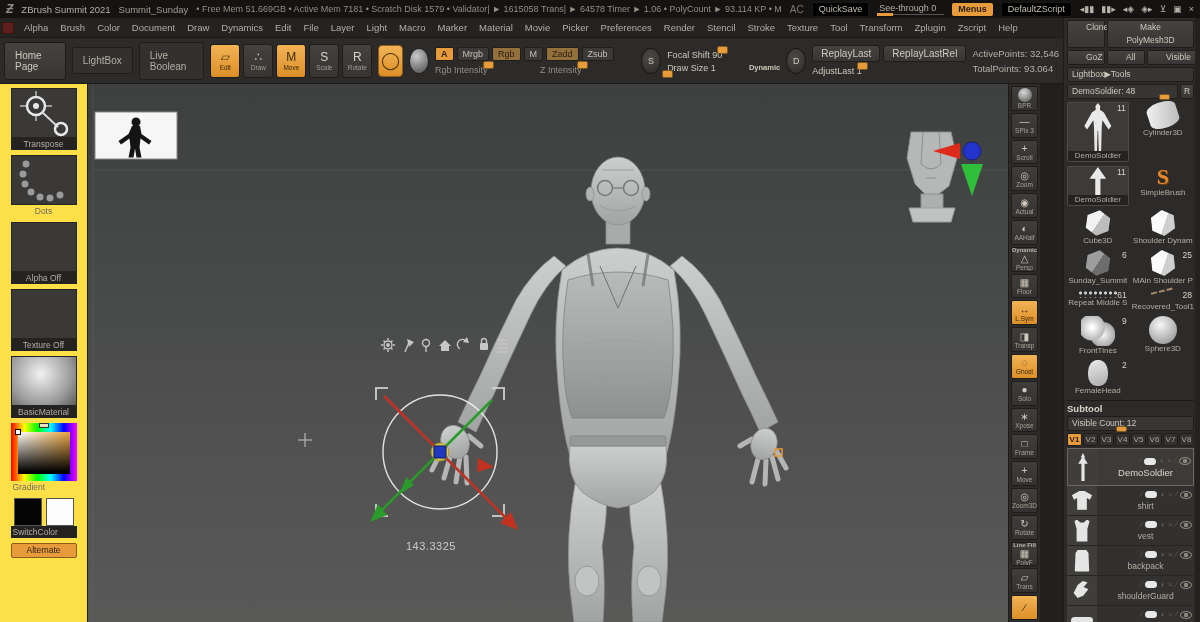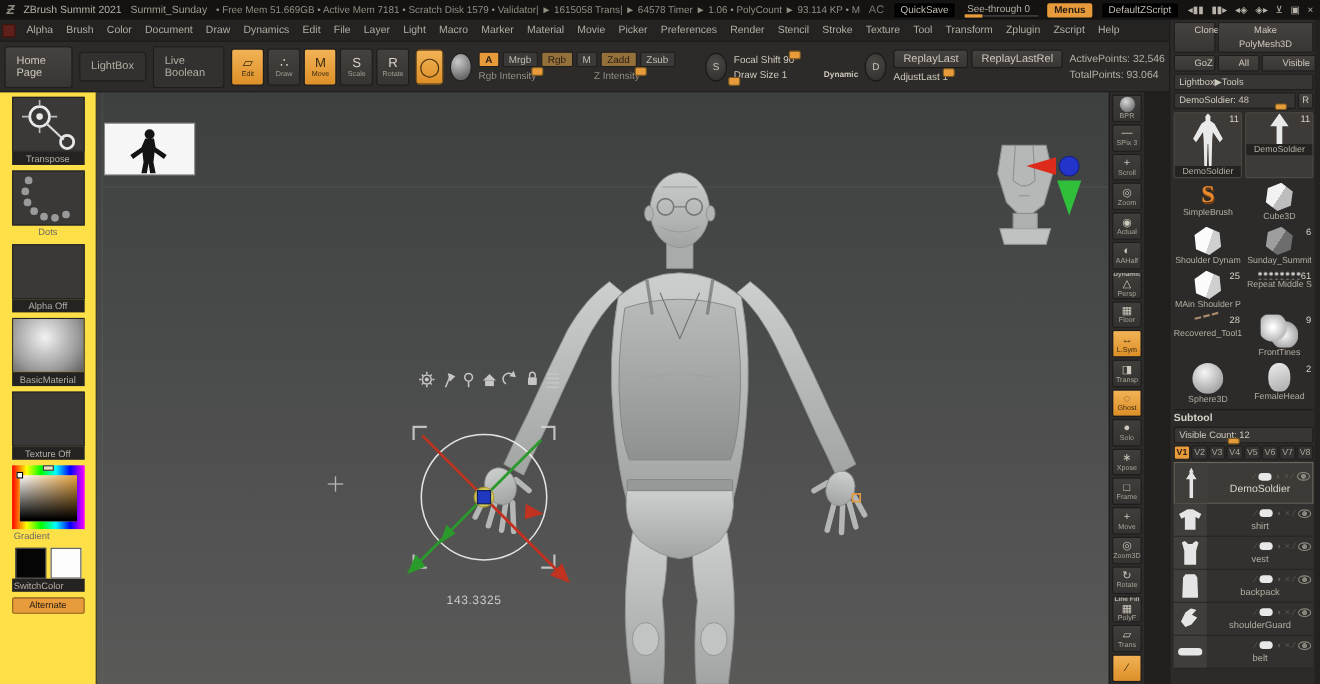--- a/index.html
+++ b/index.html
@@ -332,26 +332,26 @@
           <circle cx="48" cy="39" r="3.5" fill="#9a9a9a"></circle>
         </svg>
       </div>
       <div class="sb-label dim">Dots</div>
     </div>
     <div class="sb-item">
       <div class="sb-thumb"></div>
       <div class="sb-label">Alpha Off</div>
     </div>
     <div class="sb-item">
+      <div class="sb-thumb"></div>
+      <div class="sb-label">Texture Off</div>
+    </div>
+    <div class="sb-item">
       <div class="sb-thumb matsphere"></div>
       <div class="sb-label">BasicMaterial</div>
-    </div>
-    <div class="sb-item">
-      <div class="sb-thumb"></div>
-      <div class="sb-label">Texture Off</div>
     </div>
     <div class="sb-item">
       <div class="cpicker">
         <div class="mark2"></div>
           <div class="inner"></div>
           <div class="mark"></div>
       </div>
       <div class="sb-label dim" style="text-align:left;padding-left:2px">Gradient</div>
     </div>
     <div class="sb-item">
@@ -665,20 +665,27 @@
     <div class="tool-grid">
 
         <div class="tool-item card">
           <div class="tool-thumb">
             <span class="tshape t-soldier"></span>
             <span class="tool-badge">11</span>
           </div>
           <div class="tool-name">DemoSoldier</div>
         </div>
 
+        <div class="tool-item">
+          <div class="tool-thumb">
+            <span class="tshape t-cylinder"></span>
+            <span class="tool-badge"></span>
+          </div>
+          <div class="tool-name">Cylinder3D</div>
+        </div>
 
         <div class="tool-item card">
           <div class="tool-thumb">
             <span class="tshape t-arrow"></span>
             <span class="tool-badge">11</span>
           </div>
           <div class="tool-name">DemoSoldier</div>
         </div>
 
         <div class="tool-item">

